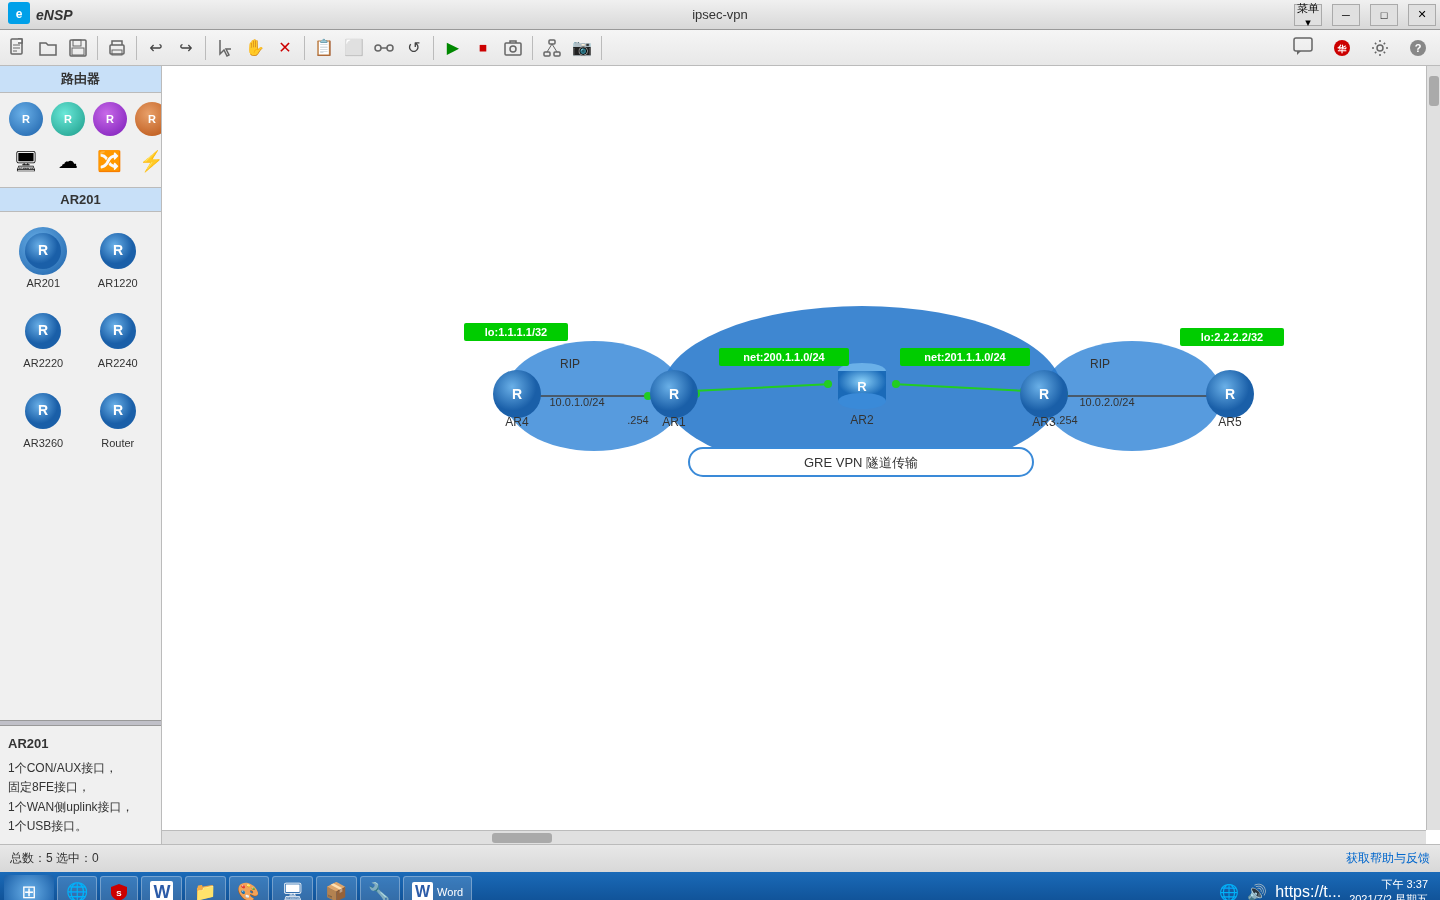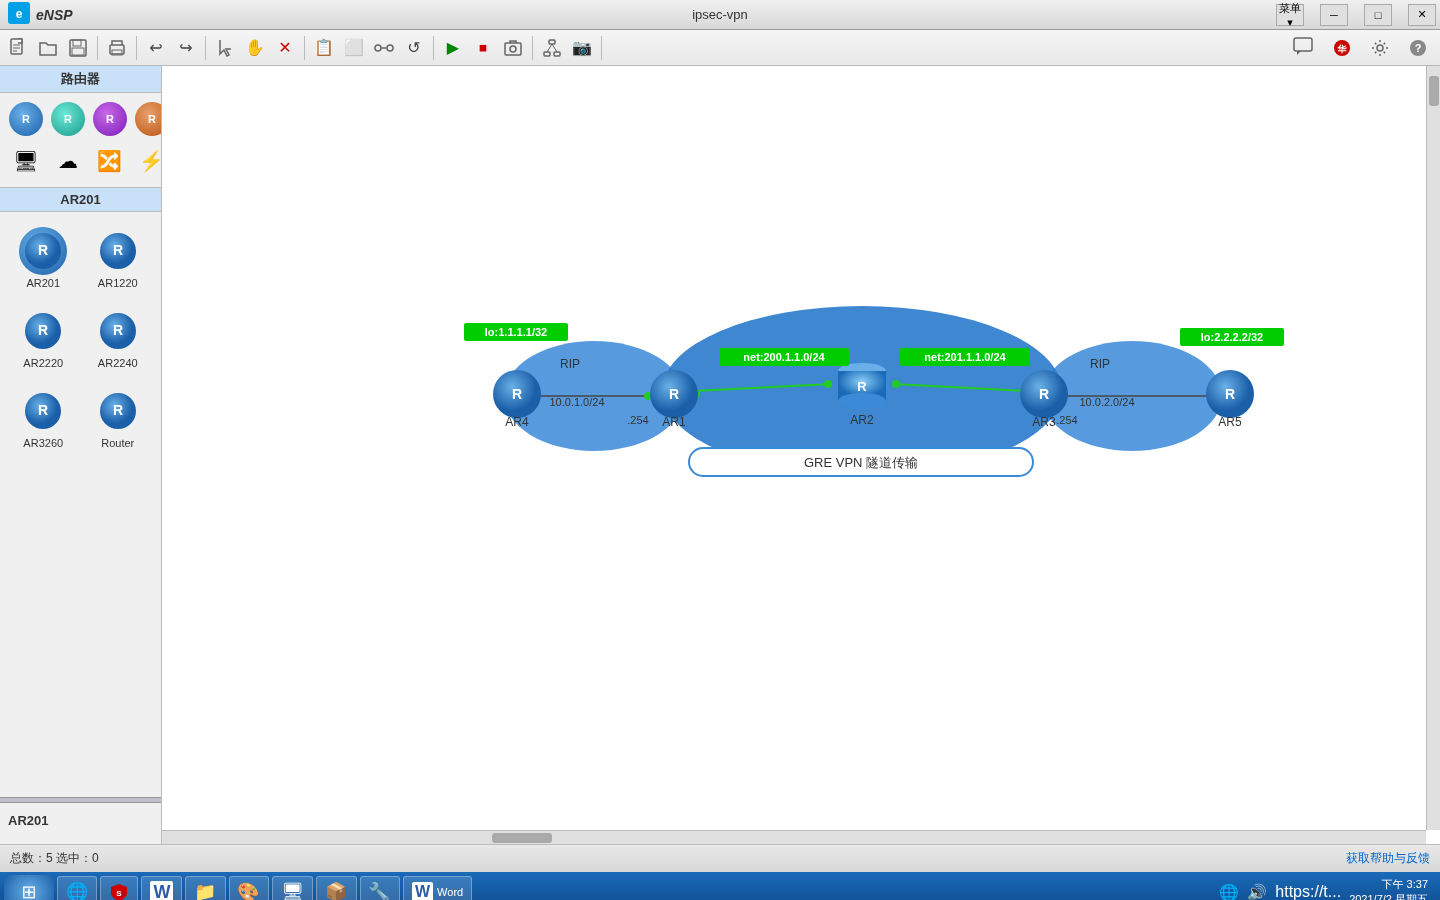--- a/index.html
+++ b/index.html
@@ -7,21 +7,21 @@
 
     
     #titlebar {
       width: 100%; height: 30px; background: linear-gradient(to bottom, #f0f0f0, #d8d8d8);
       display: flex; align-items: center; justify-content: space-between;
       border-bottom: 1px solid #999; user-select: none;
     }
     #titlebar-left { display: flex; align-items: center; padding-left: 8px; gap: 6px; }
     #titlebar-logo { color: #00a0e9; font-weight: bold; font-size: 16px; }
     #titlebar-title { flex: 1; text-align: right; font-size: 13px; color: #333; position: absolute; left: 50%; transform: translateX(-50%); }
-    #titlebar-controls { display: flex; gap: 16px; padding-right: 4px; }
+    #titlebar-controls { display: flex; gap: 10px; padding-right: 4px; }
     .title-btn { width: 28px; height: 22px; background: #e0e0e0; border: 1px solid #aaa; cursor: pointer; font-size: 11px; display: flex; align-items: center; justify-content: center; }
     .title-btn.close { background: #e0e0e0; }
 
     
     #toolbar {
       width: 100%; height: 36px; background: linear-gradient(to bottom, #f5f5f5, #e8e8e8);
       border-bottom: 1px solid #bbb; display: flex; align-items: center; padding: 0 4px; gap: 2px;
     }
     .tb-btn {
       width: 28px; height: 28px; border: 1px solid transparent; background: transparent;
@@ -392,20 +392,24 @@
             <text x="19" y="23" text-anchor="middle" font-size="14" font-weight="bold" fill="white">R</text>
           </svg>
         </div>
         <span class="device-item-label">Router</span>
       </div>
     </div>
 
     <div id="sidebar-divider"></div>
     <div id="sidebar-info">
       <div id="sidebar-info-title">AR201</div>
+      <div style="white-space:pre-line;font-size:12px;">1个CON/AUX接口，
+固定8FE接口，
+1个WAN侧uplink接口，
+1个USB接口。</div>
     </div>
   </div>
 
   <div id="canvas-area">
     <svg id="canvas-svg" xmlns="http://www.w3.org/2000/svg">
       <defs>
         <radialGradient id="rg-blue" cx="40%" cy="35%">
           <stop offset="0%" stop-color="#6ab0e8"></stop>
           <stop offset="100%" stop-color="#1a5fa8"></stop>
         </radialGradient>

